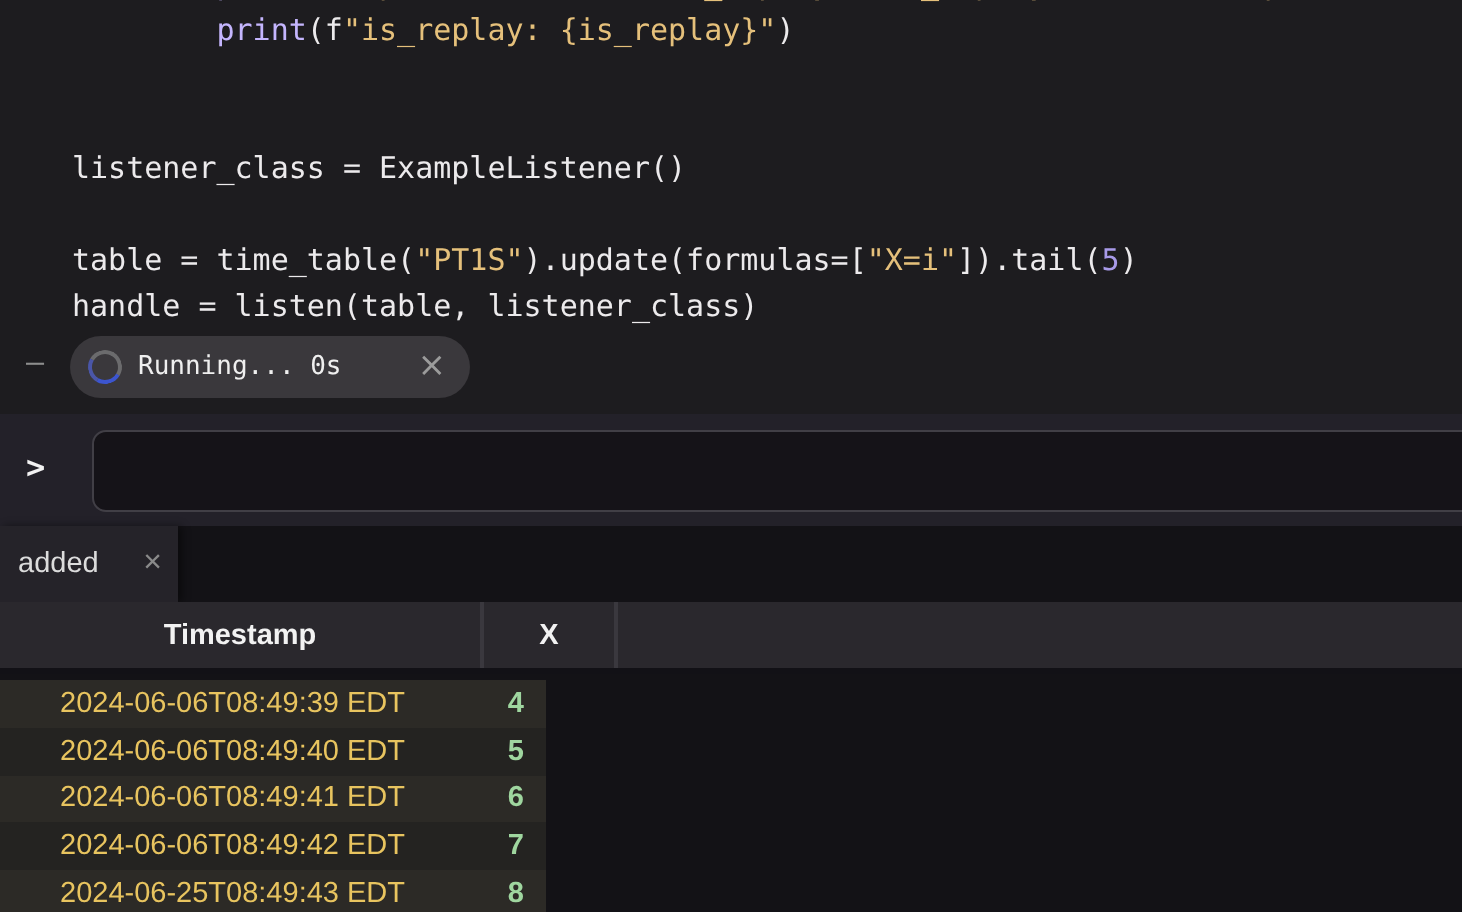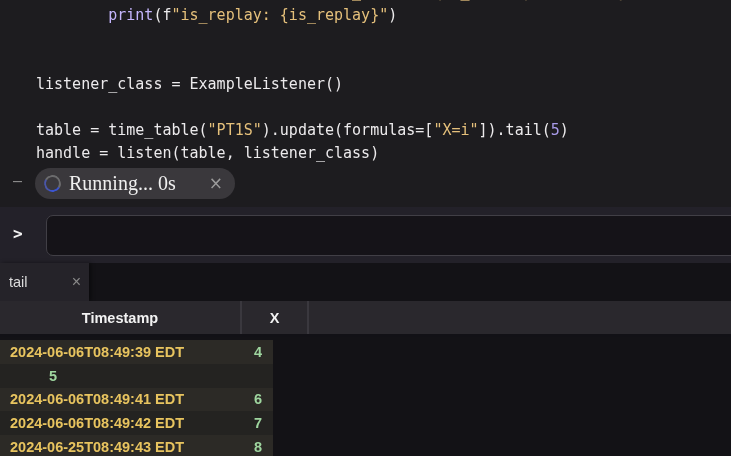--- a/index.html
+++ b/index.html
@@ -27,21 +27,21 @@
   .status-pill {
     position:absolute; left:35px; top:0; height:31px; width:200px;
     background:#3a383c; border-radius:16px;
     display:flex; align-items:center; padding:0 12px 0 9px;
   }
   .spinner {
     width:17px; height:17px; border-radius:50%;
     border:2.5px solid #6b6b6d; border-bottom-color:#3c55cf; border-left-color:#4a56a8;
     transform:rotate(-15deg); flex:0 0 auto;
   }
-  .status-label { margin-left:8px; color:#efefef; font-size:20px; white-space:pre;font-family:Liberation Serif, serif; }
+  .status-label { margin-left:8px; color:#efefef; font-size:13px; white-space:pre; }
   .pill-close { margin-left:auto; color:#9b9b9b; font-size:17px; line-height:1; cursor:pointer;
     font-family:"DejaVu Sans", sans-serif; }
 
   
   .input-band { position:absolute; top:207px; left:0; right:0; height:56px; background:#232129; }
   .prompt { position:absolute; left:13px; top:17px; color:#f2f2f2; font-size:16px; font-weight:bold; }
   .console-input {
     position:absolute; left:46px; right:-10px; top:8px; height:41px;
     background:#151318; border:1px solid #413f46; border-radius:7px;
     color:#eceaec; font:15px "DejaVu Sans Mono", monospace; padding:0 10px; outline:none;
@@ -66,21 +66,21 @@
   .hcell { display:flex; align-items:center; justify-content:center;
     color:#f2f2f2; font-size:14.5px; font-weight:bold; }
   .hcell-ts { width:242px; border-right:2px solid #3a383e; }
   .hcell-x  { width:67px;  border-right:2px solid #3a383e; }
 
   .grid-rows { position:absolute; top:77px; left:0; width:273px; bottom:-3px;
     display:flex; flex-direction:column; }
   .grid-row { flex:1 1 auto; display:flex; align-items:center; }
   .grid-row:nth-child(odd)  { background:#2c2a26; }
   .grid-row:nth-child(even) { background:#242321; }
-  .cell-ts { width:205px; padding-left:10px; color:#e8c45f; font-size:14.5px; font-weight:bold;
+  .cell-ts { width:205px; padding-left:30px; color:#e8c45f; font-size:14.5px; font-weight:normal;
     white-space:nowrap; }
   .cell-x  { width:68px; padding-right:11px; text-align:right; color:#9fd69f;
     font-size:14.5px; font-weight:bold; }
 </style>
 </head>
 <body>
 
 <div class="root">
 
   <div class="console-history">
@@ -97,36 +97,37 @@
   </div>
 
   <div class="input-band">
     <span class="prompt">&gt;</span>
     <input class="console-input" type="text" placeholder="" style="">
   </div>
 
   <div class="grid-panel">
     <div class="tab-strip">
       <div class="tab">
-        <span class="tab-label">tail</span>
+        <span class="tab-label">added</span>
         <span class="tab-close">×</span>
       </div>
     </div>
 
     <div class="grid-header">
       <div class="hcell hcell-ts">Timestamp</div>
       <div class="hcell hcell-x">X</div>
     </div>
 
     <div class="grid-rows" id="grid-rows">
         <div class="grid-row">
           <div class="cell-ts">2024-06-06T08:49:39 EDT</div>
           <div class="cell-x">4</div>
         </div>
         <div class="grid-row">
+          <div class="cell-ts">2024-06-06T08:49:40 EDT</div>
           <div class="cell-x">5</div>
         </div>
         <div class="grid-row">
           <div class="cell-ts">2024-06-06T08:49:41 EDT</div>
           <div class="cell-x">6</div>
         </div>
         <div class="grid-row">
           <div class="cell-ts">2024-06-06T08:49:42 EDT</div>
           <div class="cell-x">7</div>
         </div>

